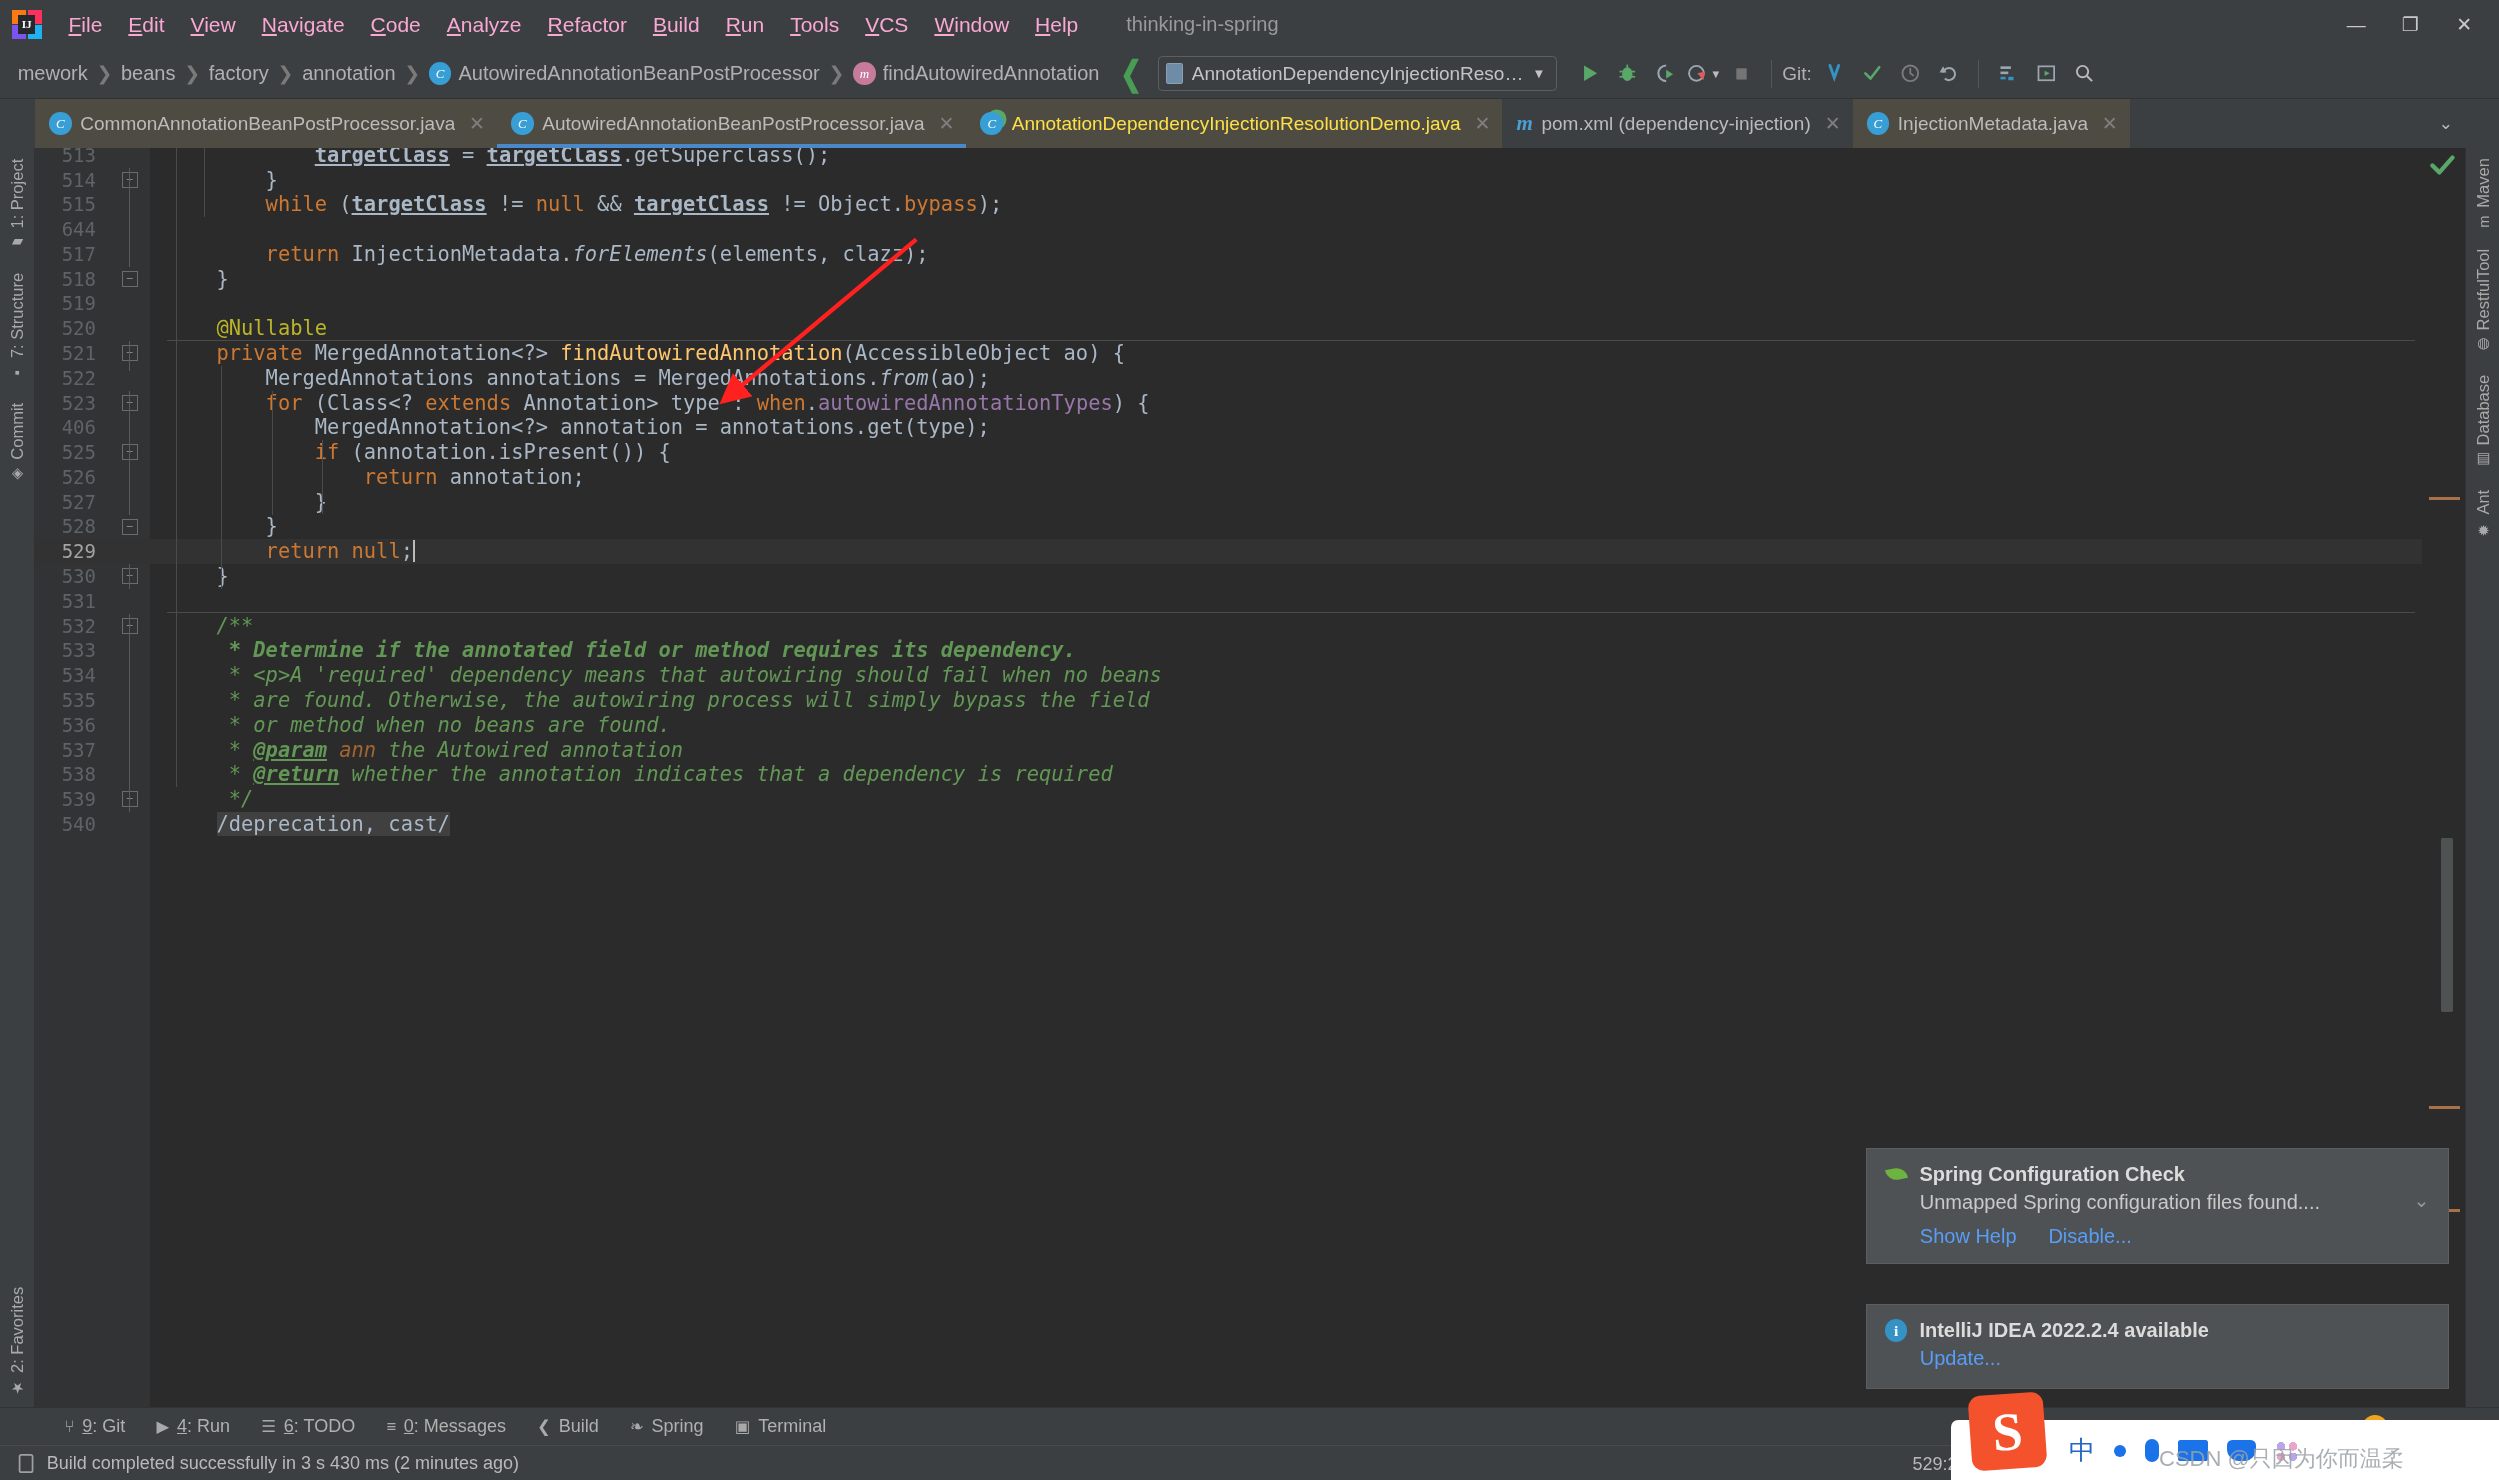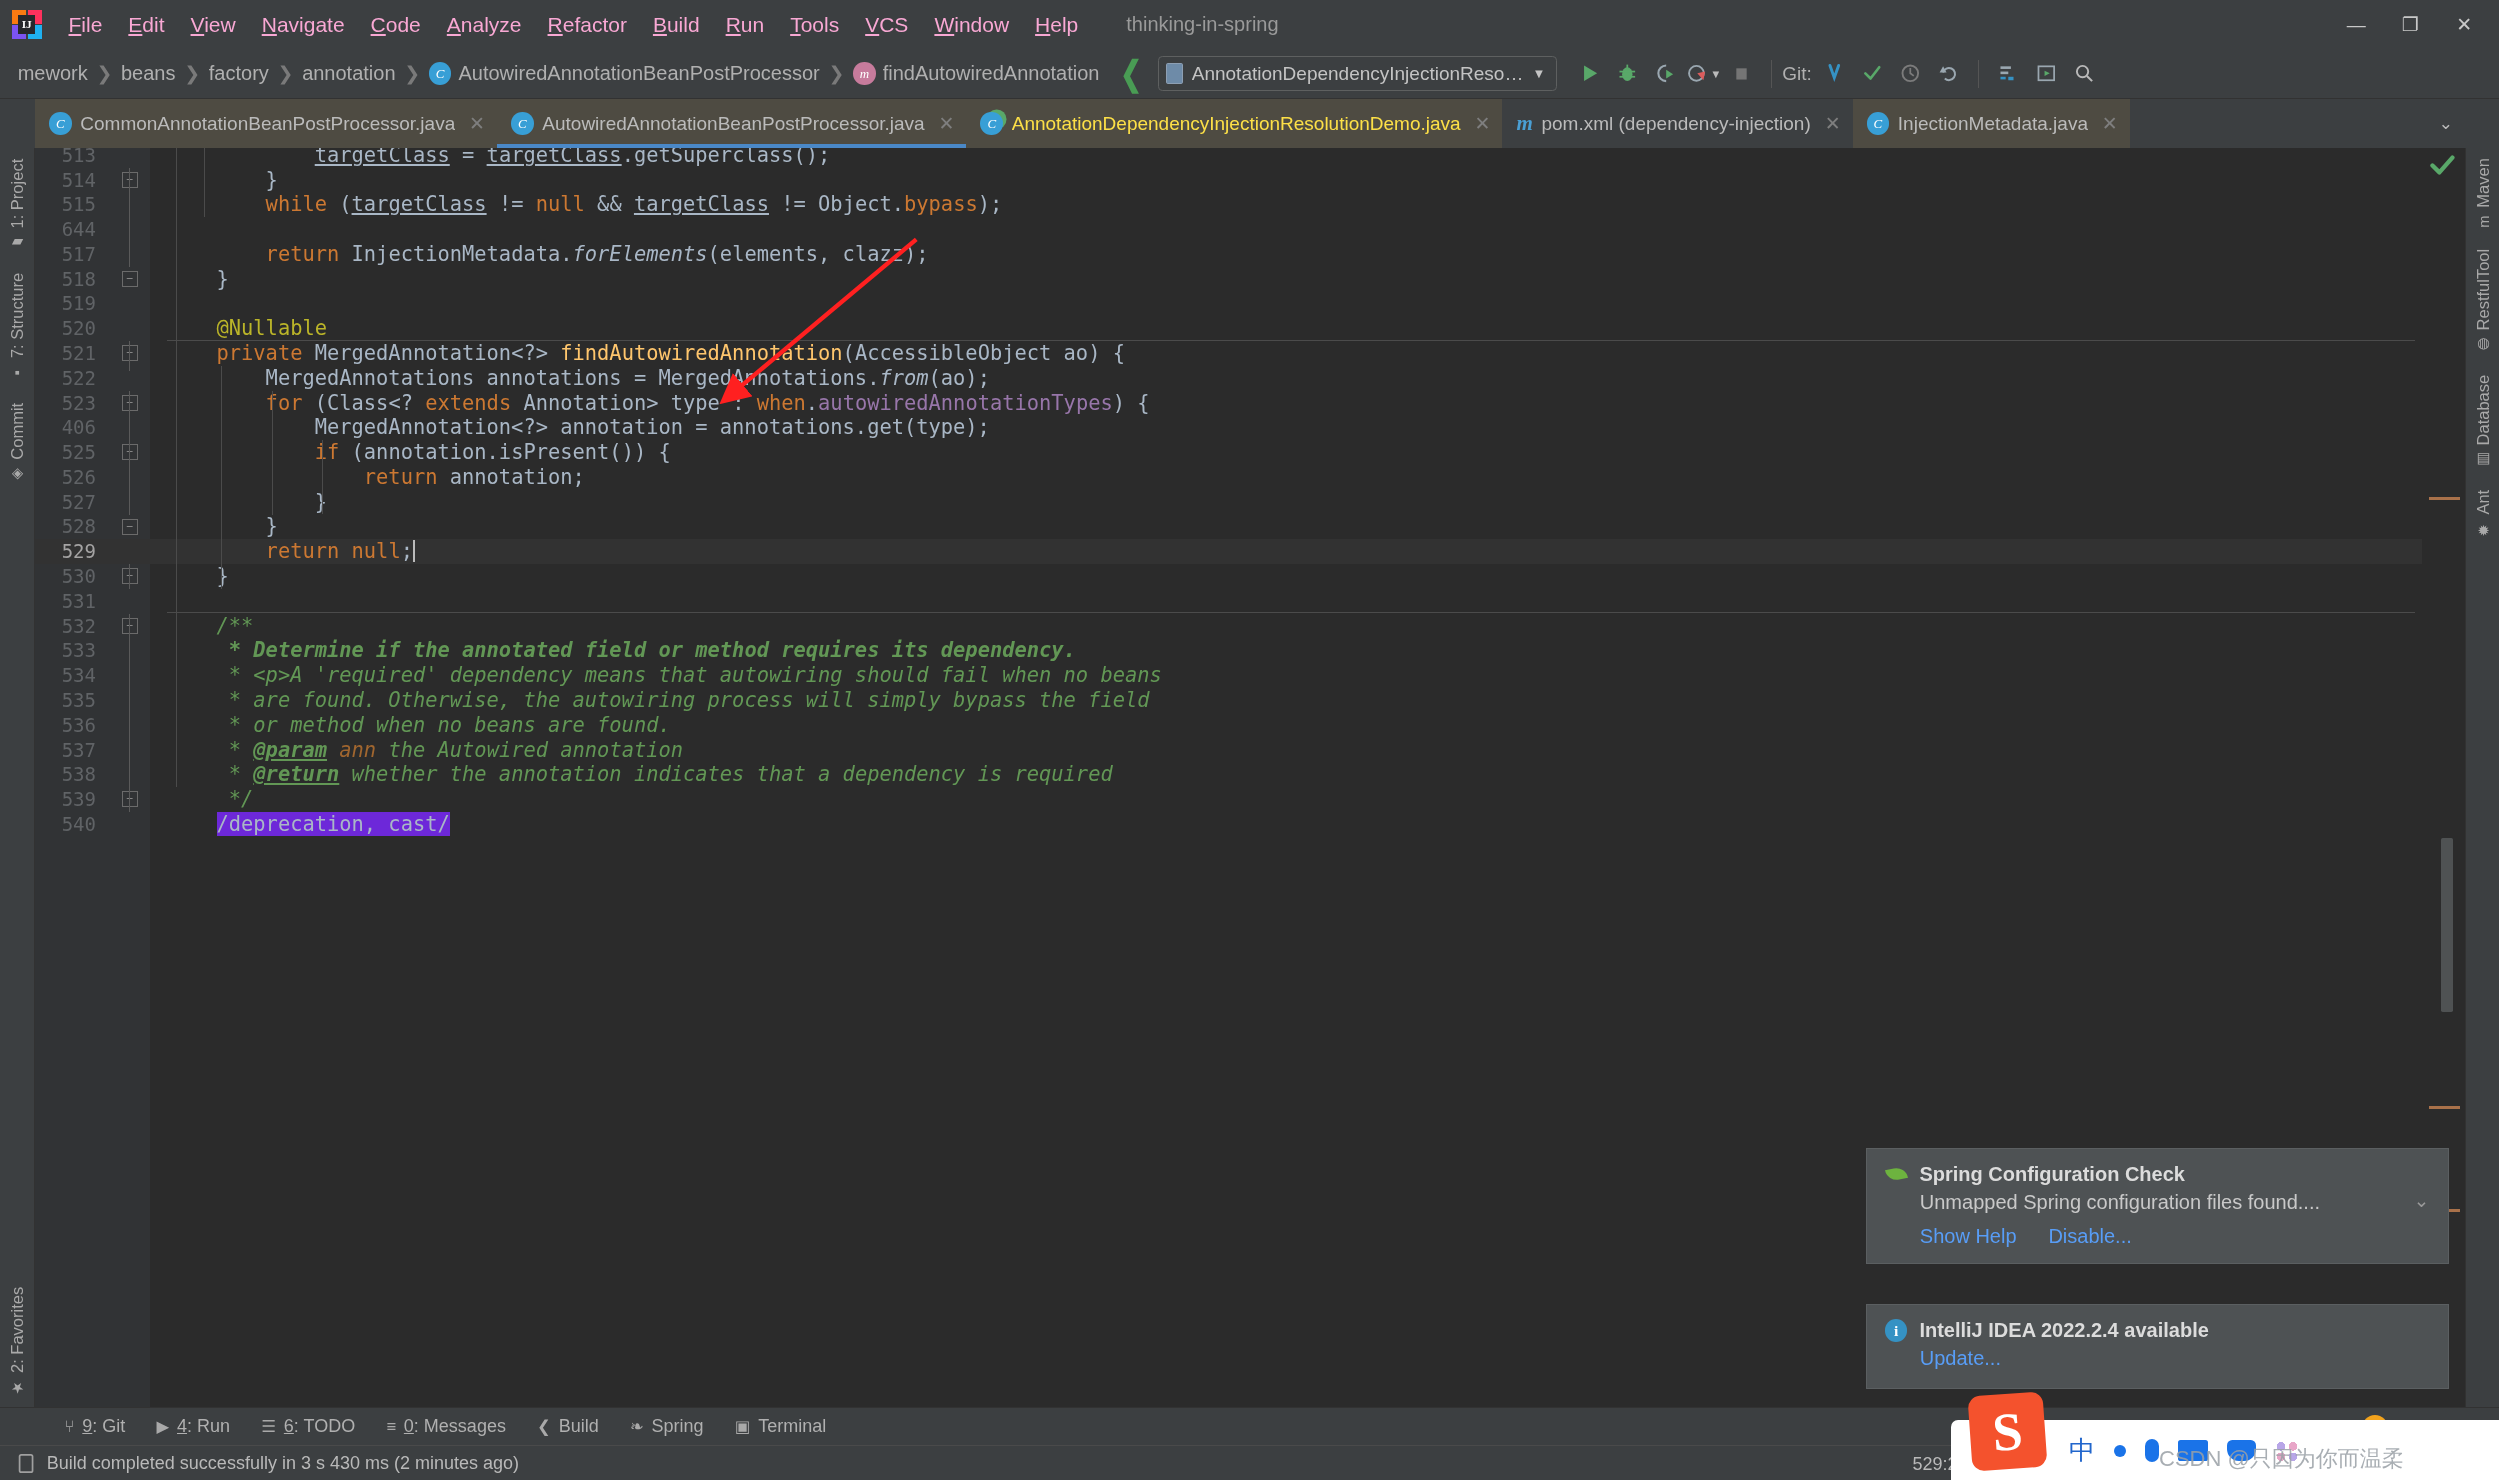--- a/index.html
+++ b/index.html
@@ -175,23 +175,23 @@
   .indentguide { position:absolute; width:0.9px; background:#4b4b4b; }
   .sepline { position:absolute; left:17.4px; right:7px; height:0.9px; background:#4b4b4b; }
 
   .kw { color:#cc7832; }
   .cmt { color:#629755; font-style:italic; }
   .cmtb { color:#629755; font-style:italic; font-weight:bold; text-decoration:underline; }
   .cmtp { color:#a1662f; font-style:italic; }
   .ann { color:#bbb529; }
   .fn { color:#ffc66d; }
   .fld { color:#9876aa; }
-  .lv { color:#a9b7c6; text-decoration:underline; }
+  .lv { color:#a9b7c6; text-decoration:underline;font-weight:bold; }
   .it { font-style:italic; }
-  .hl { background:#6d28d9; }
+  .hl { background:#404040; }
 
   .caret {
     display:inline-block; width:1.7px; height:22.6px; background:#bbbbbb;
     vertical-align:-4.3px; margin-left:0px;
   }
 
   
   .markerbar {
     width: 43px; flex:0 0 43px; background:#2b2b2b; position:relative;
   }

